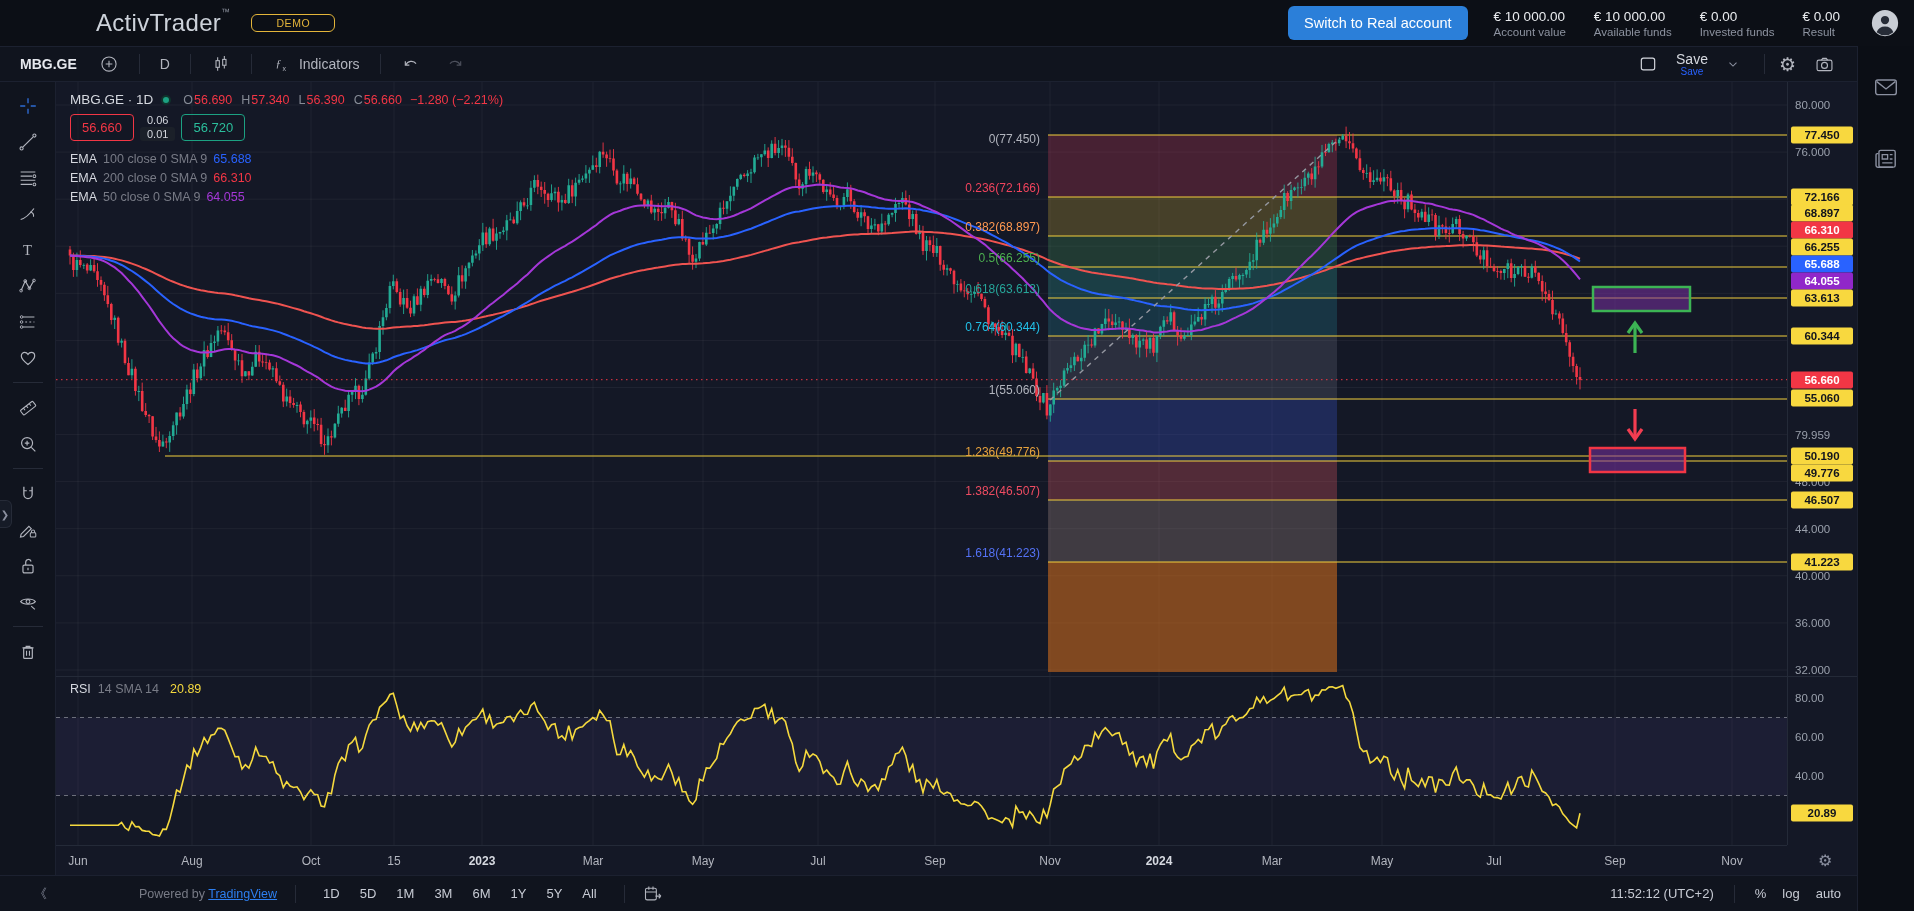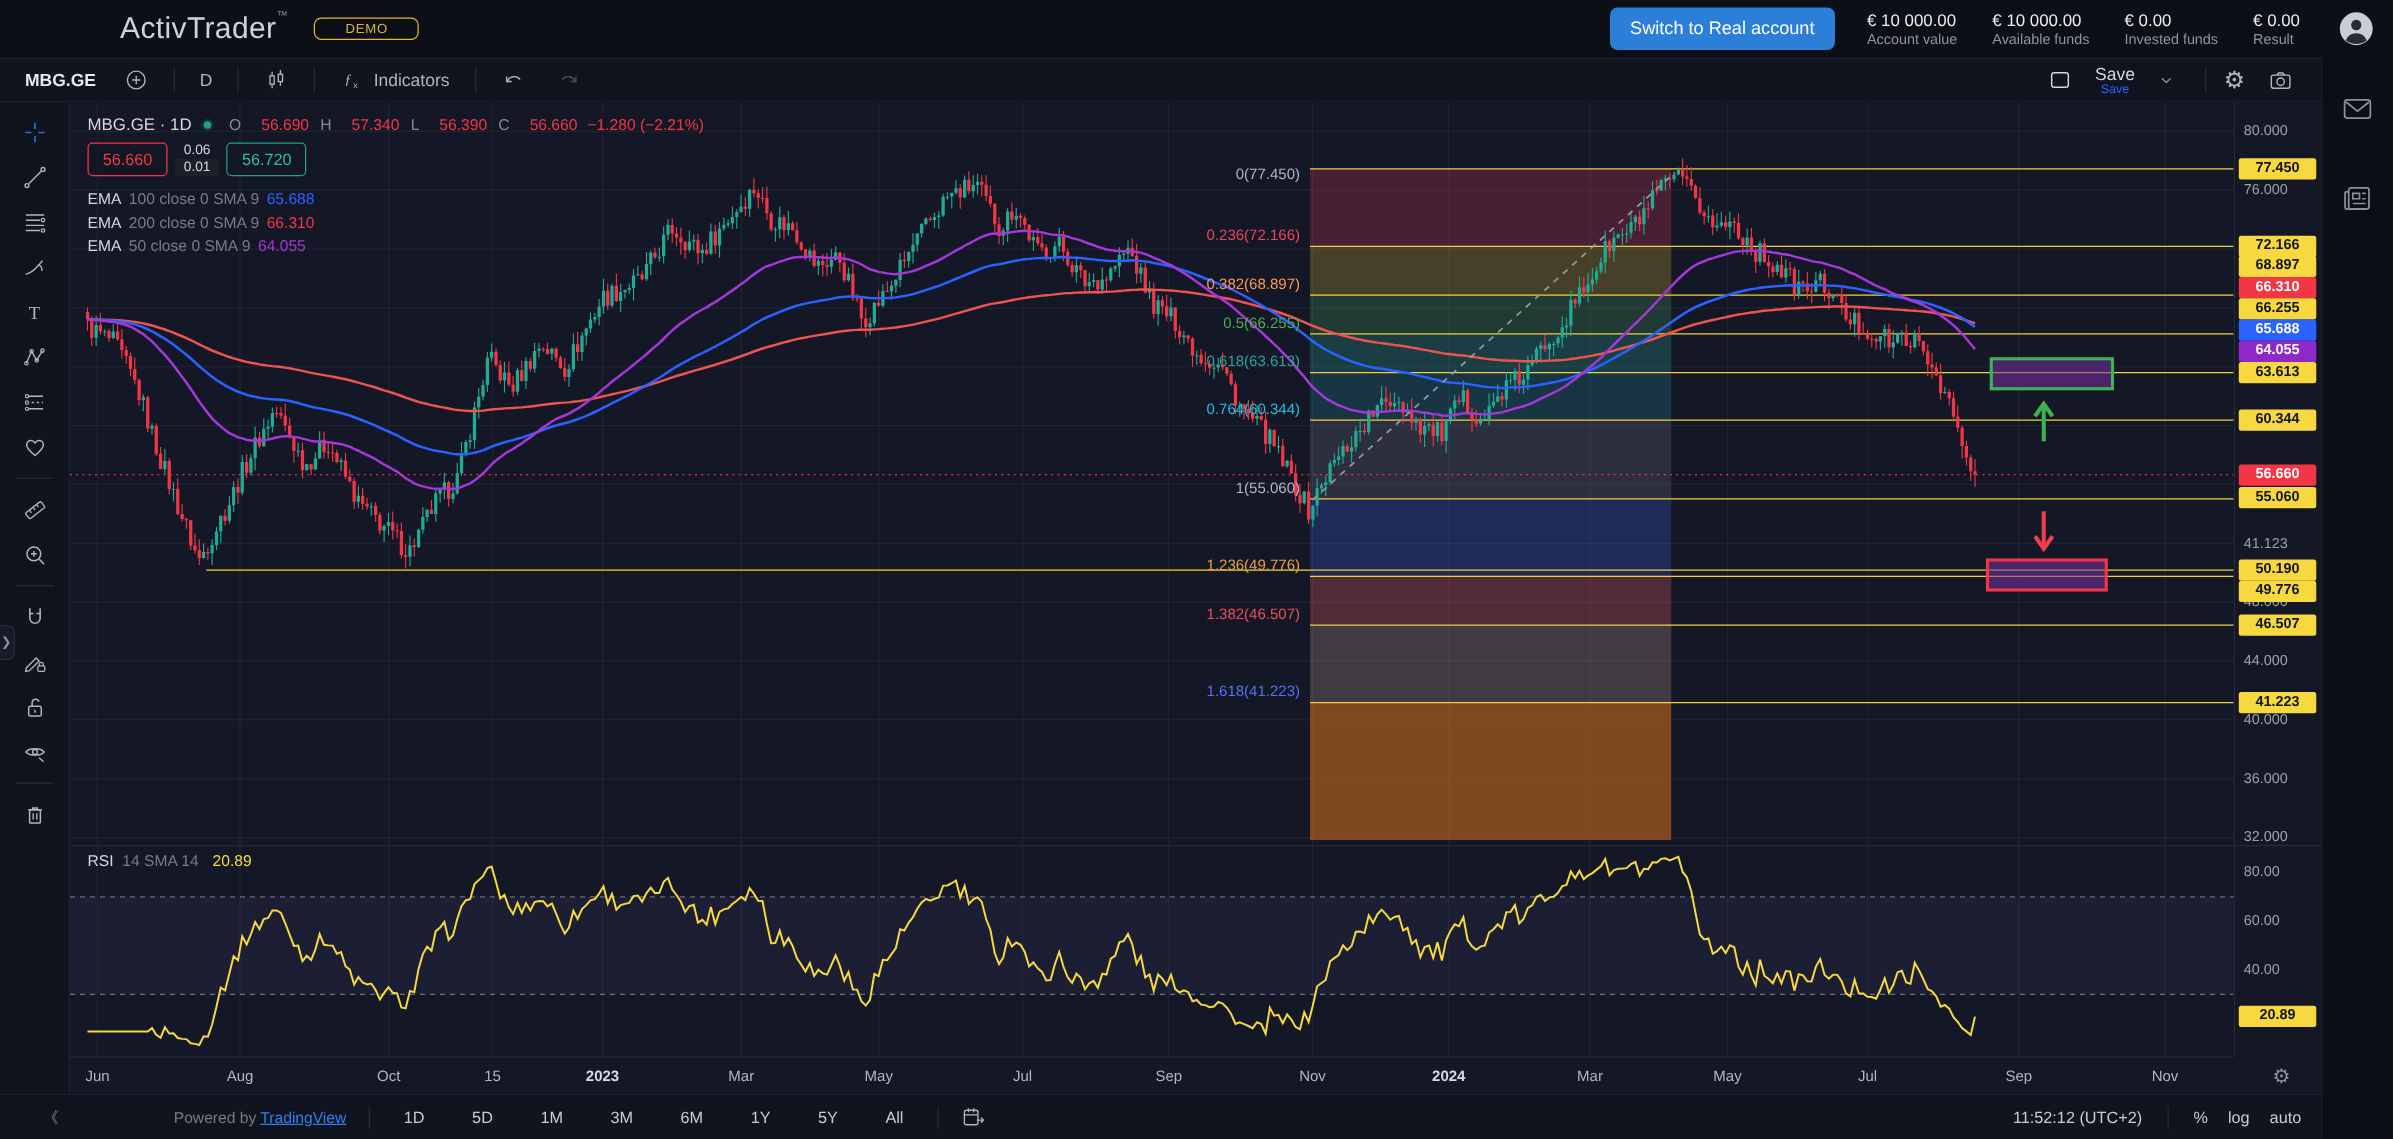--- a/index.html
+++ b/index.html
@@ -48,40 +48,40 @@
   .pbadge.purple{background:#9027c9;color:#fff}
   .timeaxis{position:absolute;left:0;top:763px;width:1731px;height:30px;border-top:1px solid #242a38;z-index:4}
   .tlabel{position:absolute;top:8px;transform:translateX(-50%);font-size:12px;color:#b2b5be;white-space:nowrap}
   .tlabel.bold{font-weight:700;color:#d6d9e0}
   .corner-gear{position:absolute;left:1762px;top:769px;font-size:16px;color:#8b90a0;z-index:5;cursor:pointer}
   .fiblabel{position:absolute;transform:translateY(-50%);font-size:12px;white-space:nowrap;z-index:2;text-align:right}
   .legend{position:absolute;left:14px;top:10px;z-index:4}
   .lg-row1{display:flex;align-items:center;gap:8px;font-size:13.5px;color:#d5d8df}
   .lg-dot{width:10px;height:10px;border-radius:50%;background:#1ca182;border:2px solid #10332c}
   .lg-ohlc{display:flex;gap:9px;font-size:12.5px;margin-left:4px}
-  .lg-ohlc .k{color:#868b96}.lg-ohlc .v{color:#f23645;margin-left:16px}
+  .lg-ohlc .k{color:#868b96}.lg-ohlc .v{color:#f23645;margin-left:1px}
   .lg-change{color:#f23645;font-size:12.5px}
   .sellbuy{display:flex;align-items:center;gap:6px;margin-top:7px}
   .sb-box{width:64px;height:27px;border-radius:4px;display:flex;align-items:center;justify-content:center;font-size:13px;cursor:pointer;background:rgba(19,23,34,.55)}
   .sb-sell{border:1px solid #f23645;color:#f23645}
   .sb-buy{border:1px solid #1ca182;color:#2bbf9c}
   .sb-mid{display:flex;flex-direction:column;align-items:center;gap:1px}
   .sb-mid .t{font-size:11px;color:#d5d8df}
   .sb-mid .b{font-size:11px;color:#d5d8df;background:#1b2029;border-radius:3px;padding:1px 7px}
   .ind-rows{margin-top:8px}
   .ind-row{display:flex;gap:6px;font-size:12.5px;height:19px;align-items:center}
   .ind-row .nm{color:#d5d8df}.ind-row .pr{color:#787b86}
   .rsi-legend{position:absolute;left:14px;top:600px;z-index:4;display:flex;gap:7px;font-size:12.5px;align-items:center}
   .rsi-legend .nm{color:#d5d8df}.rsi-legend .pr{color:#787b86}.rsi-legend .vl{color:#f5d93e;margin-left:4px}
   .bottombar{height:36px;background:#10141e;border-top:1px solid #1c2130;display:flex;align-items:center;padding:0 16px 0 34px;font-size:13px}
   .collapse-ic{color:#8b90a0;font-size:13px;cursor:pointer;letter-spacing:-2px}
   .powered{margin-left:94px;font-size:12.5px;color:#787b86}
   .powered a{color:#2d7ff0;text-decoration:underline;cursor:pointer}
   .bb-div{width:1px;height:18px;background:#262b38;margin:0 18px}
-  .tf-list{display:flex;gap:20px}
+  .tf-list{display:flex;gap:2px}
   .tf{color:#c7cbd4;font-size:13px;padding:3px 9px;border-radius:4px;cursor:pointer}
   .bb-cal{color:#b2b5be;cursor:pointer;display:flex;align-items:center}
   .bb-right{margin-left:auto;display:flex;align-items:center;gap:16px;color:#c7cbd4}
   .bb-right .clock{font-size:13px;cursor:pointer}
   .bb-right .opt{cursor:pointer}
 </style>
 </head>
 <body>
 
 <div>
@@ -388,21 +388,21 @@
                 <rect x="0" y="635.5" width="1731" height="78.0" fill="rgba(140,110,240,0.07)"></rect>
                 <path d="M0 635.5H1731" stroke="rgba(178,181,190,0.55)" stroke-width="1" stroke-dasharray="4 4"></path>
                 <path d="M0 713.5H1731" stroke="rgba(178,181,190,0.55)" stroke-width="1" stroke-dasharray="4 4"></path>
                 <path d="M14.0 743.2 L17.4 743.2 L20.9 743.2 L24.3 743.2 L27.8 743.2 L31.2 743.2 L34.6 743.2 L38.1 743.2 L41.5 743.2 L45.0 743.2 L48.4 743.2 L51.8 743.2 L55.3 743.2 L58.7 743.2 L62.2 743.2 L65.6 740.4 L69.0 745.8 L72.5 748.2 L75.9 739.8 L79.4 744.8 L82.8 744.6 L86.2 748.4 L89.7 749.1 L93.1 749.3 L96.6 752.6 L100.0 753.1 L103.4 754.0 L106.9 747.1 L110.3 747.3 L113.7 737.6 L117.2 723.2 L120.6 708.1 L124.1 710.3 L127.5 696.7 L130.9 683.0 L134.4 686.3 L137.8 667.0 L141.3 673.6 L144.7 665.6 L148.1 655.6 L151.6 661.3 L155.0 653.2 L158.5 652.3 L161.9 646.4 L165.3 646.4 L168.8 648.4 L172.2 656.6 L175.7 665.7 L179.1 674.7 L182.5 674.5 L186.0 687.1 L189.4 682.6 L192.9 686.0 L196.3 677.5 L199.7 665.3 L203.2 673.8 L206.6 674.3 L210.1 674.5 L213.5 681.0 L216.9 679.7 L220.4 691.0 L223.8 693.7 L227.3 705.5 L230.7 699.6 L234.1 704.0 L237.6 705.5 L241.0 704.8 L244.5 710.0 L247.9 717.5 L251.3 712.3 L254.8 707.7 L258.2 712.2 L261.7 712.7 L265.1 724.0 L268.5 724.7 L272.0 710.8 L275.4 711.7 L278.9 692.9 L282.3 681.3 L285.7 675.3 L289.2 678.6 L292.6 662.9 L296.1 660.1 L299.5 655.4 L302.9 670.0 L306.4 666.2 L309.8 653.2 L313.2 643.0 L316.7 638.2 L320.1 637.4 L323.6 625.3 L327.0 622.1 L330.4 618.9 L333.9 612.5 L337.3 611.3 L340.8 623.6 L344.2 636.7 L347.6 633.9 L351.1 643.8 L354.5 649.2 L358.0 640.4 L361.4 648.4 L364.8 640.5 L368.3 646.4 L371.7 639.6 L375.2 638.8 L378.6 639.0 L382.0 643.1 L385.5 640.8 L388.9 648.9 L392.4 657.7 L395.8 664.9 L399.2 660.1 L402.7 646.7 L406.1 653.2 L409.6 645.2 L413.0 642.1 L416.4 638.3 L419.9 637.3 L423.3 632.9 L426.8 627.0 L430.2 640.8 L433.6 633.1 L437.1 645.8 L440.5 642.1 L444.0 641.1 L447.4 640.3 L450.8 634.9 L454.3 634.4 L457.7 639.4 L461.2 632.5 L464.6 628.1 L468.0 632.5 L471.5 632.2 L474.9 623.5 L478.4 620.3 L481.8 629.6 L485.2 634.0 L488.7 639.4 L492.1 647.6 L495.5 642.8 L499.0 641.8 L502.4 656.1 L505.9 653.9 L509.3 657.8 L512.7 643.6 L516.2 657.4 L519.6 647.5 L523.1 645.5 L526.5 644.7 L529.9 641.2 L533.4 638.6 L536.8 635.6 L540.3 638.1 L543.7 628.4 L547.1 633.0 L550.6 638.6 L554.0 638.8 L557.5 657.1 L560.9 672.6 L564.3 672.5 L567.8 662.5 L571.2 674.2 L574.7 668.5 L578.1 674.8 L581.5 684.5 L585.0 689.7 L588.4 695.2 L591.9 688.4 L595.3 698.8 L598.7 693.8 L602.2 696.6 L605.6 697.7 L609.1 690.0 L612.5 682.2 L615.9 690.7 L619.4 702.6 L622.8 695.7 L626.3 709.6 L629.7 709.7 L633.1 718.9 L636.6 722.4 L640.0 717.8 L643.5 697.2 L646.9 698.9 L650.3 685.9 L653.8 686.2 L657.2 681.3 L660.7 676.4 L664.1 661.4 L667.5 662.4 L671.0 656.1 L674.4 651.7 L677.8 645.0 L681.3 639.9 L684.7 637.1 L688.2 638.6 L691.6 637.0 L695.0 636.0 L698.5 626.5 L701.9 626.4 L705.4 624.6 L708.8 622.4 L712.2 635.9 L715.7 626.7 L719.1 641.1 L722.6 637.5 L726.0 635.8 L729.4 639.5 L732.9 653.2 L736.3 661.8 L739.8 680.6 L743.2 689.2 L746.6 684.1 L750.1 668.5 L753.5 675.1 L757.0 672.0 L760.4 673.8 L763.8 679.5 L767.3 691.2 L770.7 687.9 L774.2 692.6 L777.6 695.5 L781.0 702.4 L784.5 702.0 L787.9 689.4 L791.4 679.6 L794.8 691.4 L798.2 700.0 L801.7 704.3 L805.1 697.0 L808.6 700.2 L812.0 709.4 L815.4 704.7 L818.9 702.7 L822.3 708.3 L825.8 697.0 L829.2 697.6 L832.6 684.9 L836.1 682.6 L839.5 671.9 L843.0 670.7 L846.4 665.2 L849.8 673.5 L853.3 689.1 L856.7 682.7 L860.2 700.0 L863.6 697.6 L867.0 710.6 L870.5 697.6 L873.9 700.9 L877.3 706.1 L880.8 697.7 L884.2 709.3 L887.7 712.0 L891.1 710.2 L894.5 711.6 L898.0 719.0 L901.4 718.0 L904.9 721.7 L908.3 722.1 L911.7 723.7 L915.2 723.2 L918.6 719.5 L922.1 720.8 L925.5 724.2 L928.9 729.2 L932.4 737.1 L935.8 735.8 L939.3 737.3 L942.7 738.8 L946.1 740.6 L949.6 735.8 L953.0 737.3 L956.5 745.0 L959.9 724.2 L963.3 730.5 L966.8 729.9 L970.2 736.6 L973.7 729.5 L977.1 733.7 L980.5 739.6 L984.0 741.5 L987.4 727.8 L990.9 735.6 L994.3 722.2 L997.7 707.0 L1001.2 704.4 L1004.6 702.0 L1008.1 687.0 L1011.5 684.5 L1014.9 682.0 L1018.4 674.2 L1021.8 678.1 L1025.3 674.8 L1028.7 663.4 L1032.1 663.2 L1035.6 664.4 L1039.0 650.4 L1042.5 656.4 L1045.9 649.4 L1049.3 645.7 L1052.8 649.5 L1056.2 653.8 L1059.6 651.6 L1063.1 650.8 L1066.5 662.4 L1070.0 660.3 L1073.4 673.1 L1076.8 670.0 L1080.3 683.7 L1083.7 675.7 L1087.2 674.4 L1090.6 684.3 L1094.0 671.8 L1097.5 686.5 L1100.9 670.0 L1104.4 662.5 L1107.8 657.5 L1111.2 659.0 L1114.7 651.7 L1118.1 670.0 L1121.6 675.1 L1125.0 677.8 L1128.4 675.3 L1131.9 674.3 L1135.3 664.0 L1138.8 661.4 L1142.2 657.4 L1145.6 660.7 L1149.1 647.7 L1152.5 647.5 L1156.0 642.1 L1159.4 656.8 L1162.8 653.2 L1166.3 644.3 L1169.7 642.3 L1173.2 635.6 L1176.6 633.8 L1180.0 638.9 L1183.5 635.9 L1186.9 635.4 L1190.4 632.2 L1193.8 626.8 L1197.2 625.9 L1200.7 615.3 L1204.1 620.5 L1207.6 614.7 L1211.0 621.3 L1214.4 618.4 L1217.9 616.5 L1221.3 613.7 L1224.8 610.9 L1228.2 605.2 L1231.6 618.2 L1235.1 614.0 L1238.5 613.0 L1241.9 612.8 L1245.4 612.5 L1248.8 609.2 L1252.3 607.6 L1255.7 618.7 L1259.1 613.0 L1262.6 613.3 L1266.0 607.9 L1269.5 608.0 L1272.9 605.1 L1276.3 604.7 L1279.8 606.3 L1283.2 604.9 L1286.7 603.5 L1290.1 615.6 L1293.5 619.8 L1297.0 630.9 L1300.4 648.4 L1303.9 665.6 L1307.3 669.5 L1310.7 668.7 L1314.2 681.0 L1317.6 678.9 L1321.1 675.2 L1324.5 680.5 L1327.9 674.2 L1331.4 675.8 L1334.8 691.6 L1338.3 697.6 L1341.7 687.7 L1345.1 698.5 L1348.6 706.3 L1352.0 685.8 L1355.5 698.6 L1358.9 701.2 L1362.3 704.6 L1365.8 696.7 L1369.2 704.6 L1372.7 694.8 L1376.1 695.3 L1379.5 710.5 L1383.0 697.4 L1386.4 698.3 L1389.9 703.0 L1393.3 703.1 L1396.7 691.3 L1400.2 685.2 L1403.6 697.8 L1407.1 701.0 L1410.5 697.8 L1413.9 697.9 L1417.4 703.2 L1420.8 712.6 L1424.3 715.1 L1427.7 701.8 L1431.1 712.8 L1434.6 712.8 L1438.0 715.5 L1441.4 715.6 L1444.9 717.0 L1448.3 709.6 L1451.8 700.6 L1455.2 712.2 L1458.6 706.0 L1462.1 695.8 L1465.5 694.6 L1469.0 703.9 L1472.4 704.9 L1475.8 688.3 L1479.3 694.3 L1482.7 701.4 L1486.2 709.3 L1489.6 711.0 L1493.0 715.1 L1496.5 723.4 L1499.9 722.0 L1503.4 724.9 L1506.8 731.8 L1510.2 735.5 L1513.7 740.4 L1517.1 743.1 L1520.6 745.9 L1524.0 731.3" stroke="#f5d93e" stroke-width="1.6" fill="none" clip-path="url(#cpRsi)"></path>
               </g>
             </svg>
           <div class="sep" style="top:594px"></div>
           <div class="axis" id="axis">
               <span class="tick" style="top: 23px;">80.000</span>
               <span class="tick" style="top: 70.08px;">76.000</span>
-              <span class="tick" style="top: 352.56px;">41.123</span>
+              <span class="tick" style="top: 352.56px;">79.959</span>
               <span class="tick" style="top: 399.64px;">48.000</span>
               <span class="tick" style="top: 446.72px;">44.000</span>
               <span class="tick" style="top: 493.8px;">40.000</span>
               <span class="tick" style="top: 541px;">36.000</span>
               <span class="tick" style="top: 587.96px;">32.000</span>
               <span class="pbadge yellow" style="top: 53px;">77.450</span>
               <span class="pbadge yellow" style="top: 115px;">72.166</span>
               <span class="pbadge yellow" style="top: 131px;">68.897</span>
               <span class="pbadge red" style="top: 148px;">66.310</span>
               <span class="pbadge yellow" style="top: 165px;">66.255</span>

